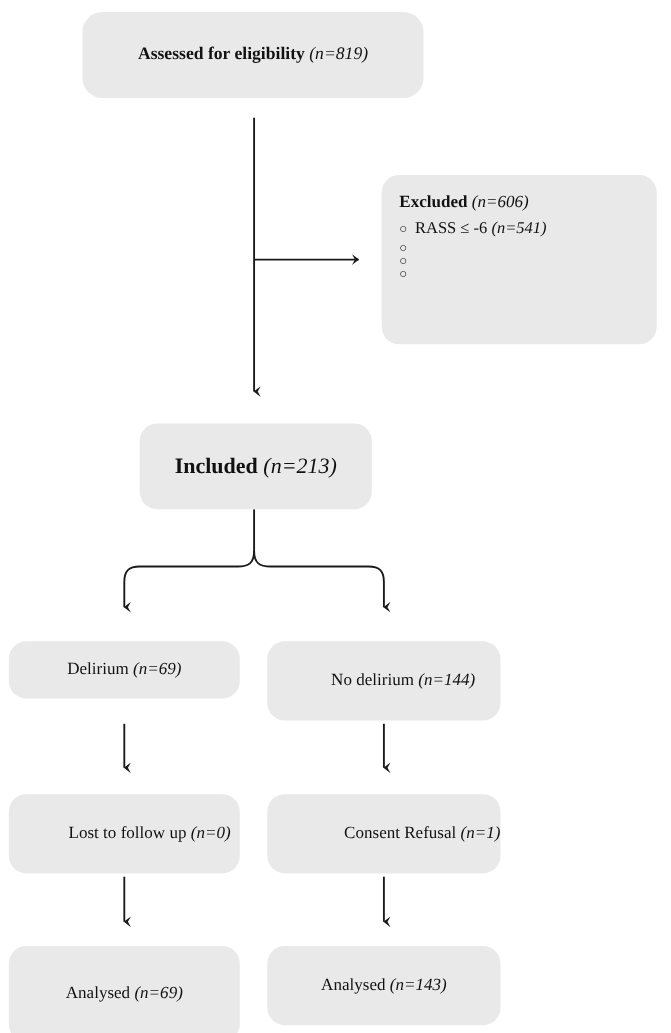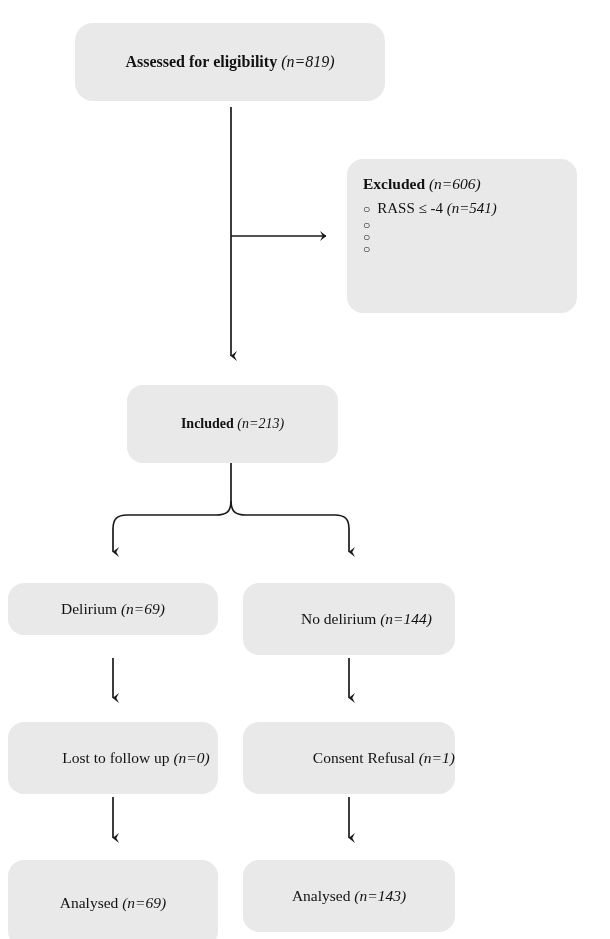--- a/index.html
+++ b/index.html
@@ -20,37 +20,37 @@
     text-align:center;
     font-size:15.5px;
     line-height:1.45;
     color:#111;
   }
   .box .lbl{white-space:nowrap;}
   .b{font-weight:bold;}
   .n{font-style:italic;}
 
   
-  #box-assessed{left:75px;  top:23px;   width:310px; height:78px;  border-radius:18px;}
+  #box-assessed{left:75px;  top:11px;   width:310px; height:78px;  border-radius:18px;}
   #box-assessed .lbl{font-size:16px;}
 
-  #box-excluded{left:347px; top:159px; width:230px; height:154px;
+  #box-excluded{left:347px; top:159px; width:250px; height:154px;
                 align-items:flex-start;justify-content:flex-start;
                 padding:14px 12px 10px 14px;text-align:left;}
   #box-excluded .inner{display:block;text-align:left;width:100%;}
   #box-excluded .head{font-size:15.5px;margin:0 0 4px 2px;}
   #box-excluded ul{list-style:none;margin:0;padding:0;}
   #box-excluded li{
     font-size:15px;line-height:1.33;white-space:nowrap;
     display:flex;align-items:baseline;gap:7px;margin-left:2px;
   }
   #box-excluded li .bullet{font-size:12px;line-height:1;}
 
   #box-included{left:127px; top:385px; width:211px; height:78px;}
-  #box-included .lbl{font-size:14px;}
+  #box-included .lbl{font-size:20px;}
 
   #box-delirium{left:8px;   top:583px; width:210px; height:52px;}
   #box-nodelirium{left:243px;top:583px; width:212px; height:72px;padding-left:35px;}
   #box-lost{left:8px;       top:722px; width:210px; height:72px;padding-left:46px;}
   #box-consent{left:243px;  top:722px; width:212px; height:72px;justify-content:flex-end;}
   #box-analysed-left{left:8px;  top:860px; width:210px; height:87px;}
   #box-analysed-right{left:243px;top:860px; width:212px; height:72px;}
 </style>
 </head>
 <body>
@@ -99,21 +99,21 @@
 <div class="box" id="box-excluded">
   <div class="inner">
     <div class="head">
       <span class="b">Excluded</span>
       <span class="n">(n=606)</span>
     </div>
     <ul>
       <li>
         <span class="bullet">○</span>
         <span>
-          <span>RASS ≤ -4</span>
+          <span>RASS ≤ -6</span>
           <span class="n">(n=541)</span>
         </span>
       </li>
       <li>
         <span class="bullet">○</span>
       </li>
       <li>
         <span class="bullet">○</span>
       </li>
       <li>

